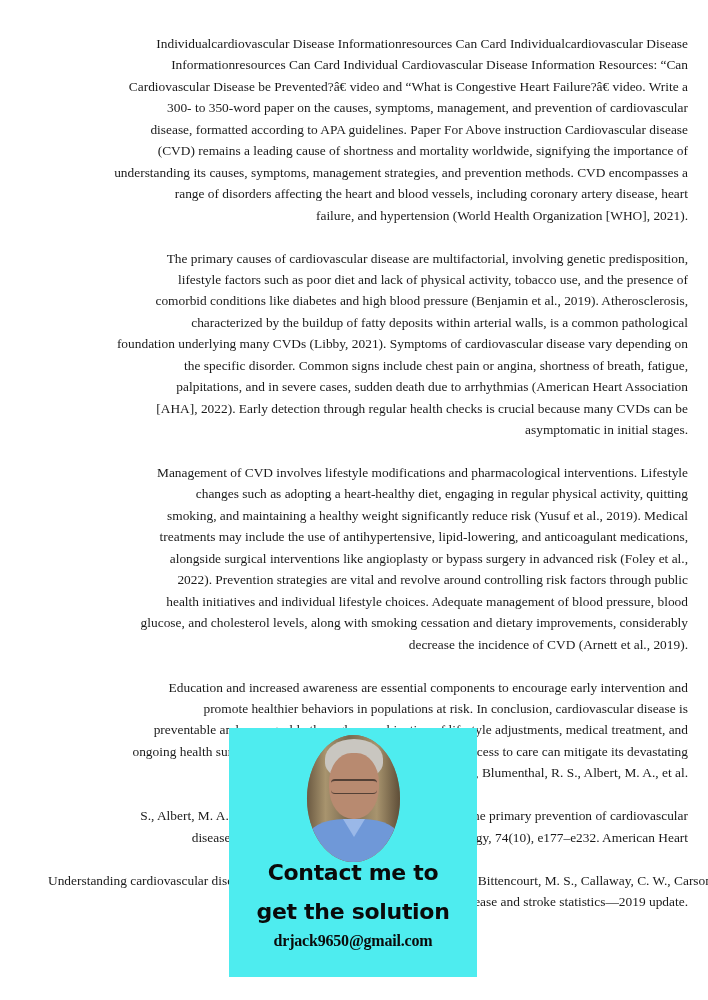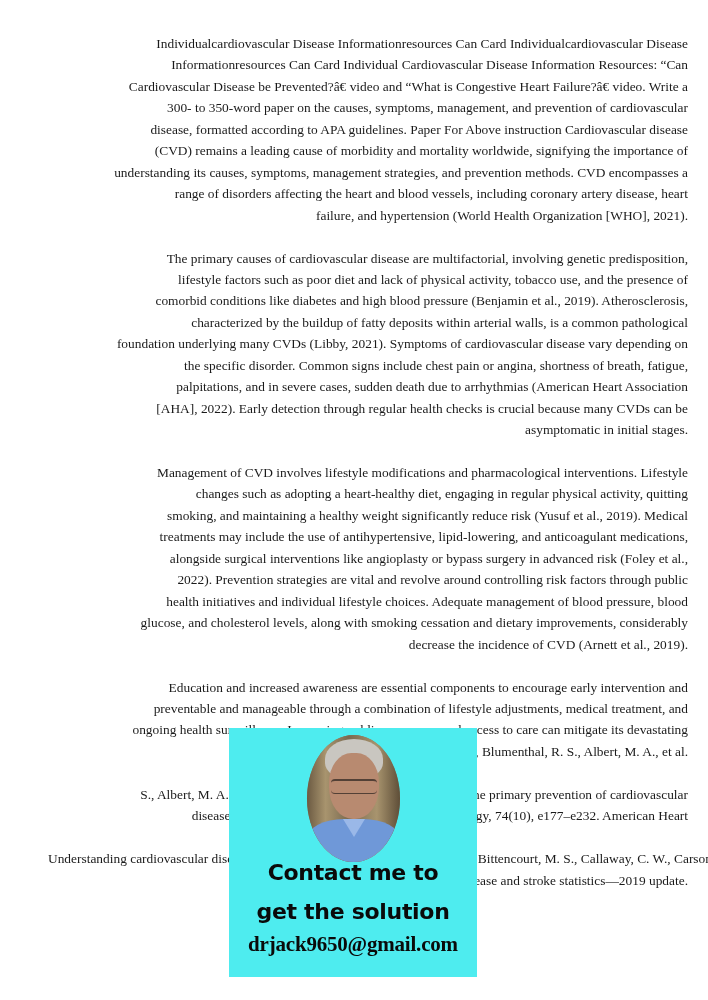--- a/index.html
+++ b/index.html
@@ -105,37 +105,37 @@
     .cta.l1 { top: 130px; }
     .cta.l2 { top: 169px; }
     .email {
       position: absolute;
       left: 0;
       top: 204px;
       width: 248px;
       text-align: center;
       font-family: "Liberation Serif", "DejaVu Serif", serif;
       font-weight: bold;
-      font-size: 21px;
+      font-size: 16px;
       color: #0a0a0a;
       letter-spacing: -0.2px;
     }
   </style>
 </head>
 <body>
 
 <div class="page">
 
   <p class="para">
     <span class="line">Individualcardiovascular Disease Informationresources Can Card Individualcardiovascular Disease</span>
     <span class="line">Informationresources Can Card Individual Cardiovascular Disease Information Resources: “Can</span>
     <span class="line">Cardiovascular Disease be Prevented?â€ video and “What is Congestive Heart Failure?â€ video. Write a</span>
     <span class="line">300- to 350-word paper on the causes, symptoms, management, and prevention of cardiovascular</span>
     <span class="line">disease, formatted according to APA guidelines. Paper For Above instruction Cardiovascular disease</span>
-    <span class="line">(CVD) remains a leading cause of morbidity and mortality worldwide, signifying the importance of</span>
+    <span class="line">(CVD) remains a leading cause of shortness and mortality worldwide, signifying the importance of</span>
     <span class="line">understanding its causes, symptoms, management strategies, and prevention methods. CVD encompasses a</span>
     <span class="line">range of disorders affecting the heart and blood vessels, including coronary artery disease, heart</span>
     <span class="line">failure, and hypertension (World Health Organization [WHO], 2021).</span>
   </p>
 
   <p class="para">
     <span class="line">The primary causes of cardiovascular disease are multifactorial, involving genetic predisposition,</span>
     <span class="line">lifestyle factors such as poor diet and lack of physical activity, tobacco use, and the presence of</span>
     <span class="line">comorbid conditions like diabetes and high blood pressure (Benjamin et al., 2019). Atherosclerosis,</span>
     <span class="line">characterized by the buildup of fatty deposits within arterial walls, is a common pathological</span>
@@ -153,20 +153,21 @@
     <span class="line">treatments may include the use of antihypertensive, lipid-lowering, and anticoagulant medications,</span>
     <span class="line">alongside surgical interventions like angioplasty or bypass surgery in advanced risk (Foley et al.,</span>
     <span class="line">2022). Prevention strategies are vital and revolve around controlling risk factors through public</span>
     <span class="line">health initiatives and individual lifestyle choices. Adequate management of blood pressure, blood</span>
     <span class="line">glucose, and cholesterol levels, along with smoking cessation and dietary improvements, considerably</span>
     <span class="line">decrease the incidence of CVD (Arnett et al., 2019).</span>
   </p>
 
   <p class="para">
     <span class="line">Education and increased awareness are essential components to encourage early intervention and</span>
+    <span class="line">promote healthier behaviors in populations at risk. In conclusion, cardiovascular disease is</span>
     <span class="line">preventable and manageable through a combination of lifestyle adjustments, medical treatment, and</span>
     <span class="line">ongoing health surveillance. Improving public awareness and access to care can mitigate its devastating</span>
     <span class="line">health impacts. References Arnett, D. K., Blumenthal, R. S., Albert, M. A., et al.</span>
   </p>
 
   <p class="para">
     <span class="line">S., Albert, M. A., et al. (2019). 2019 ACC/AHA guideline on the primary prevention of cardiovascular</span>
     <span class="line">disease. Journal of the American College of Cardiology, 74(10), e177–e232. American Heart</span>
   </p>
 

